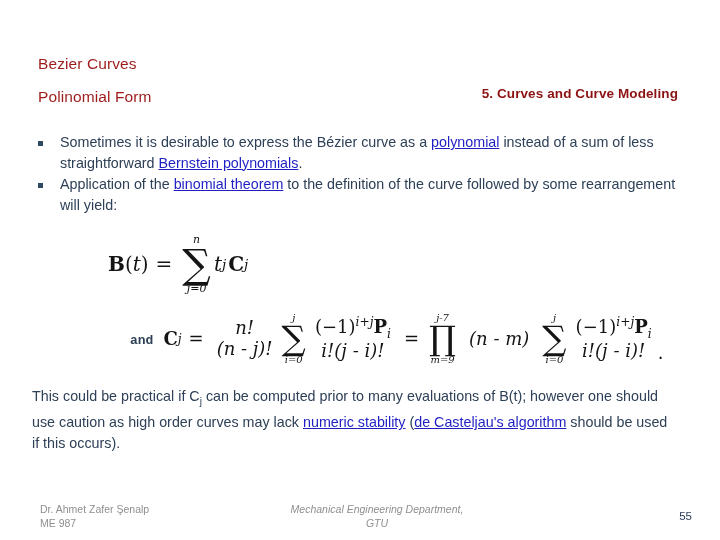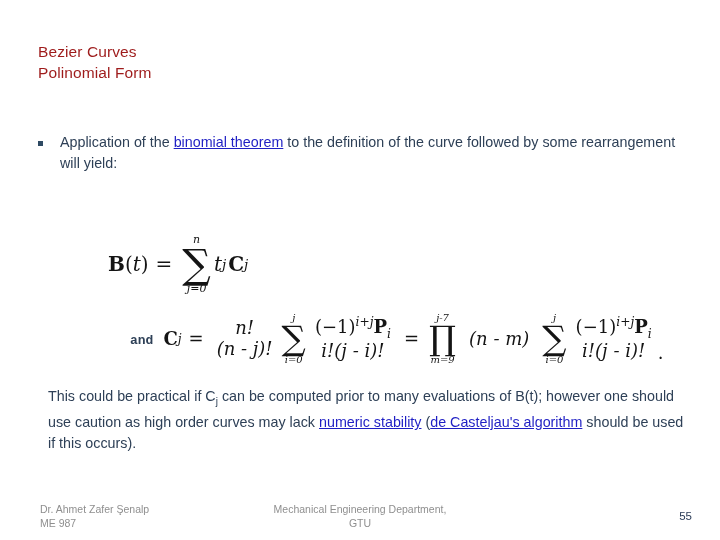--- a/index.html
+++ b/index.html
@@ -29,20 +29,21 @@
     top: 41px;
     width: 360px;
   }
   .title-line {
     color: #9e1b1b;
     font-size: 15.5px;
     line-height: 21px;
     font-weight: 400;
     letter-spacing: 0.1px;
     white-space: nowrap;
+    margin-top: 12px;
   }
 
   
   .section-header {
     position: absolute;
     right: 42px;
     top: 86px;
     color: #8c1212;
     font-size: 13.5px;
     font-weight: bold;
@@ -170,21 +171,21 @@
     font-size: 0.68em;
     vertical-align: sub;
     font-style: italic;
   }
   .f20 { font-size: 20px; }
   .f18 { font-size: 18px; }
 
   
   .closing {
     position: absolute;
-    left: 48px;
+    left: 32px;
     top: 386px;
     width: 640px;
     color: #2e4057;
     font-size: 14.3px;
     line-height: 20.5px;
   }
   .closing .subj {
     font-size: 10px;
     vertical-align: sub;
   }
@@ -200,49 +201,55 @@
   .footer-left {
     position: absolute;
     left: 40px;
     top: 4px;
     color: #8f8f8f;
     font-size: 10.5px;
     line-height: 14px;
   }
   .footer-center {
     position: absolute;
-    left: 240px;
+    left: 257px;
     top: 4px;
     width: 240px;
     text-align: center;
     color: #8f8f8f;
     font-size: 10.5px;
     line-height: 14px;
+    font-style: italic;
   }
   .footer-page {
     position: absolute;
     right: 28px;
     top: 12px;
     color: #2a3b57;
     font-size: 11.5px;
   }
 </style>
 </head>
 <body>
 
 <div class="slide">
 
   <div class="title-block">
     <div class="title-line">Bezier Curves</div>
     <div class="title-line">Polinomial Form</div>
   </div>
 
+  <div class="section-header">5. Curves and Curve Modeling</div>
 
   <div class="bullets">
 
+    <div class="bullet-row">
+      <div class="bullet-marker"><span class="sq"></span></div>
+      <div class="bullet-text"><span>Sometimes it is desirable to express the Bézier curve as a </span><span class="lnk">polynomial</span><span> instead of a sum of less straightforward </span><span class="lnk">Bernstein polynomials</span><span>.</span></div>
+    </div>
 
     <div class="bullet-row">
       <div class="bullet-marker"><span class="sq"></span></div>
       <div class="bullet-text"><span>Application of the </span><span class="lnk">binomial theorem</span><span> to the definition of the curve followed by some rearrangement will yield:</span></div>
     </div>
 
   </div>
 
   <div class="formula-area">
 

